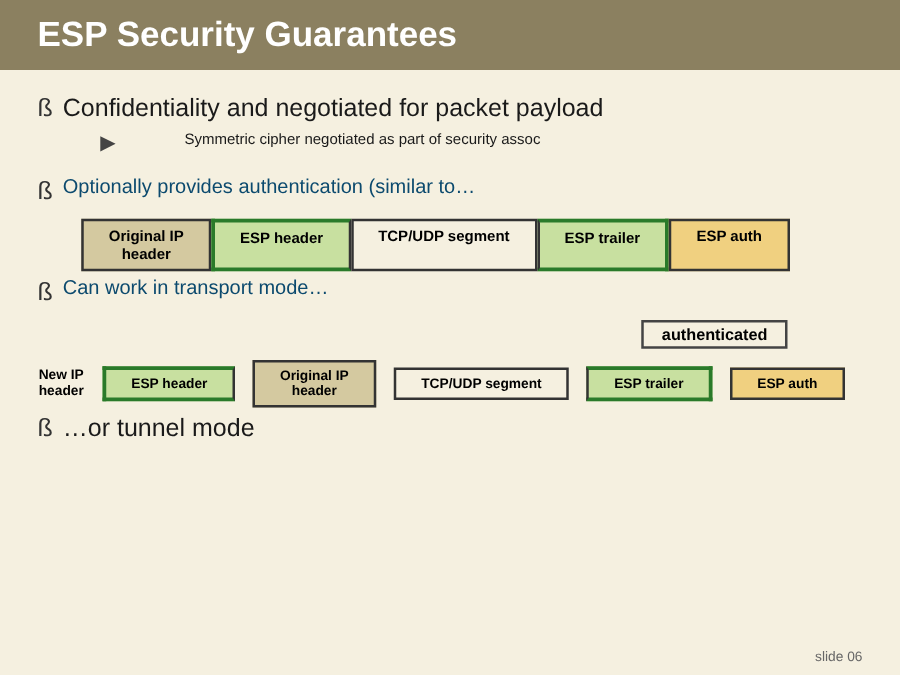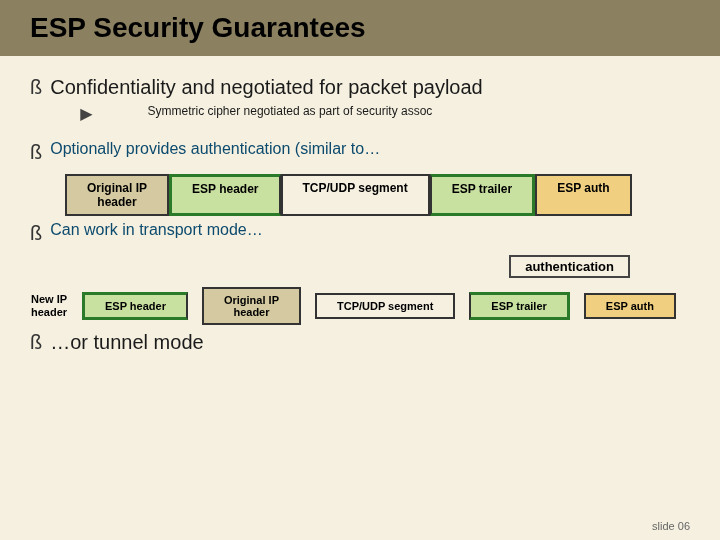--- a/index.html
+++ b/index.html
@@ -20,21 +20,21 @@
       position: relative;
     }
 
     .title-bar {
       background: #8b8060;
       padding: 12px 30px;
       margin-bottom: 18px;
     }
 
     .title-bar h1 {
-      color: #000000;
+      color: #ffffff;
       font-size: 28px;
       font-weight: bold;
       text-align: left;
     }
 
     .content {
       padding: 0 30px;
     }
 
     .bullet-item {
@@ -232,21 +232,21 @@
       </div>
     </div>
 
     <div style="position:relative; margin-bottom:2px;">
       <div class="bullet-item">
         <span class="bullet-symbol">ß</span>
         <span class="bullet-text overlap-text">Can work in transport mode…</span>
       </div>
 
       <div class="authenticated-wrapper">
-        <div class="authenticated-box">authentication</div>
+        <div class="authenticated-box">authenticated</div>
       </div>
     </div>
 
     <div style="margin-bottom:4px;">
       <div style="display:flex; align-items:center; gap:14px;">
         <div style="font-size:11px; font-weight:bold; text-align:center; min-width:38px; line-height:1.2;">New IP<br>header</div>
         <div class="packet-cell cell-esp-header-tunnel">ESP header</div>
         <div class="packet-cell cell-orig-ip-tunnel">Original IP<br>header</div>
         <div class="packet-cell cell-tcp-udp-tunnel">TCP/UDP segment</div>
         <div class="packet-cell cell-esp-trailer-tunnel">ESP trailer</div>

